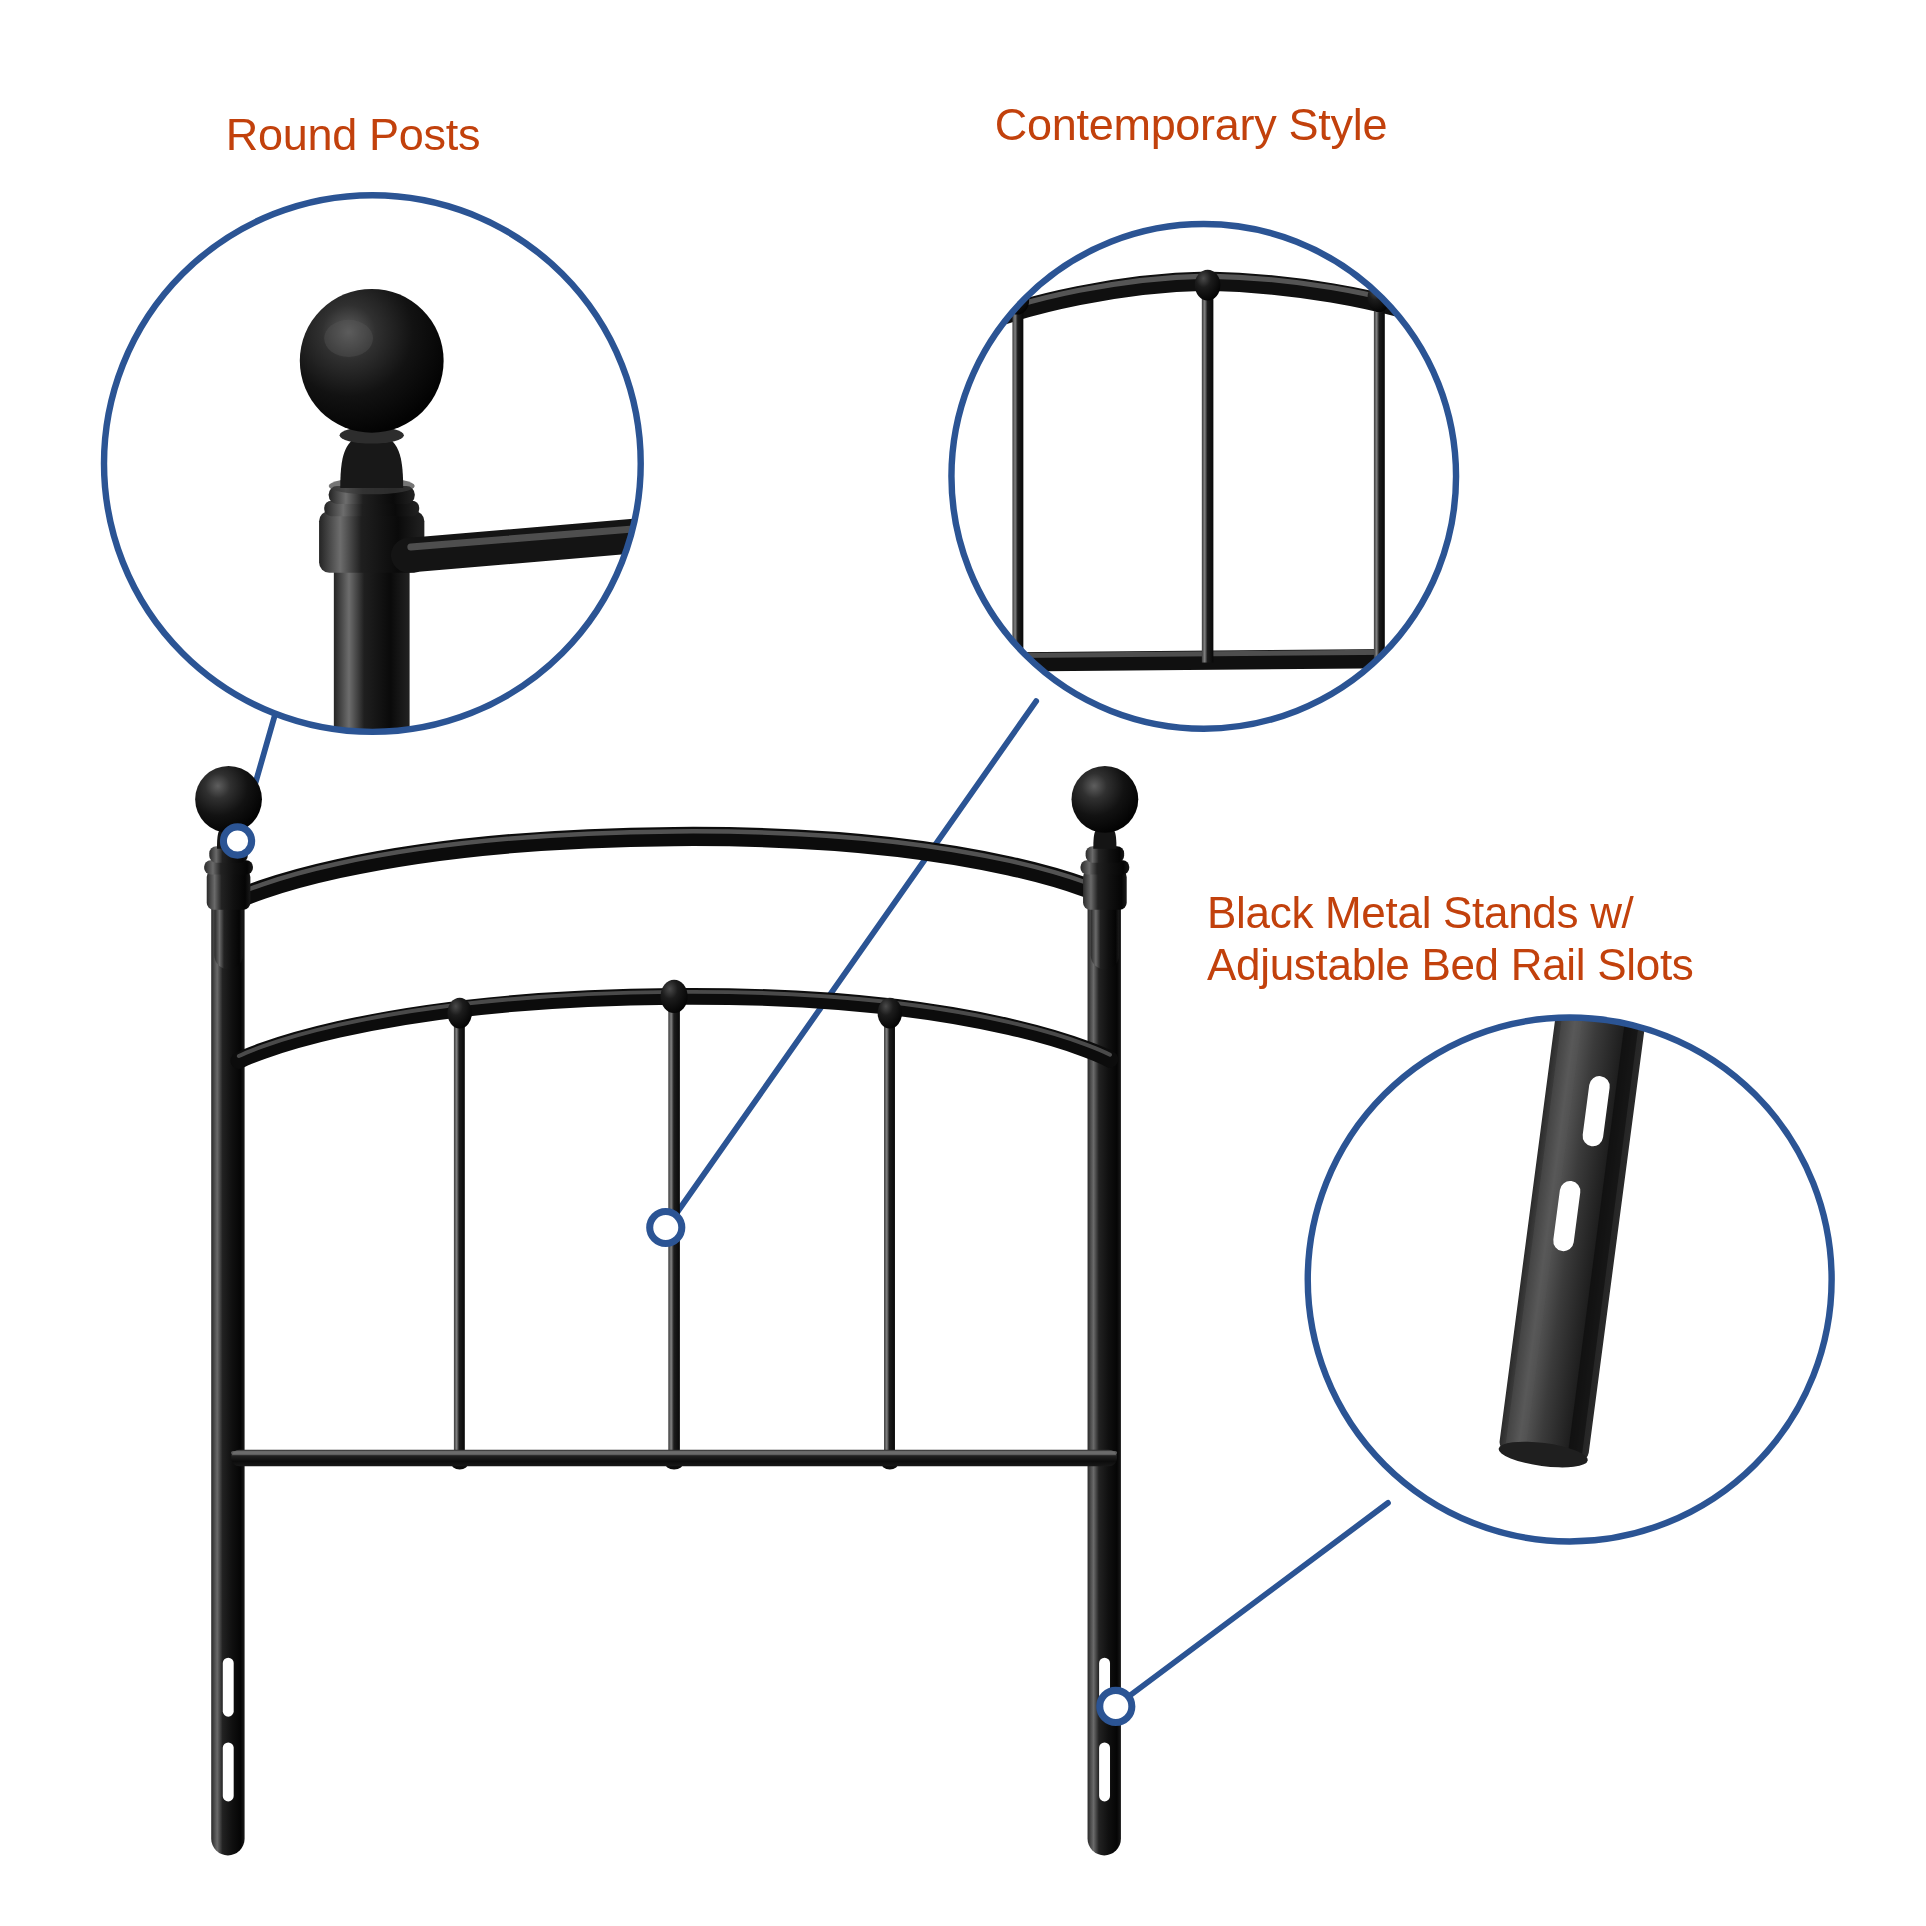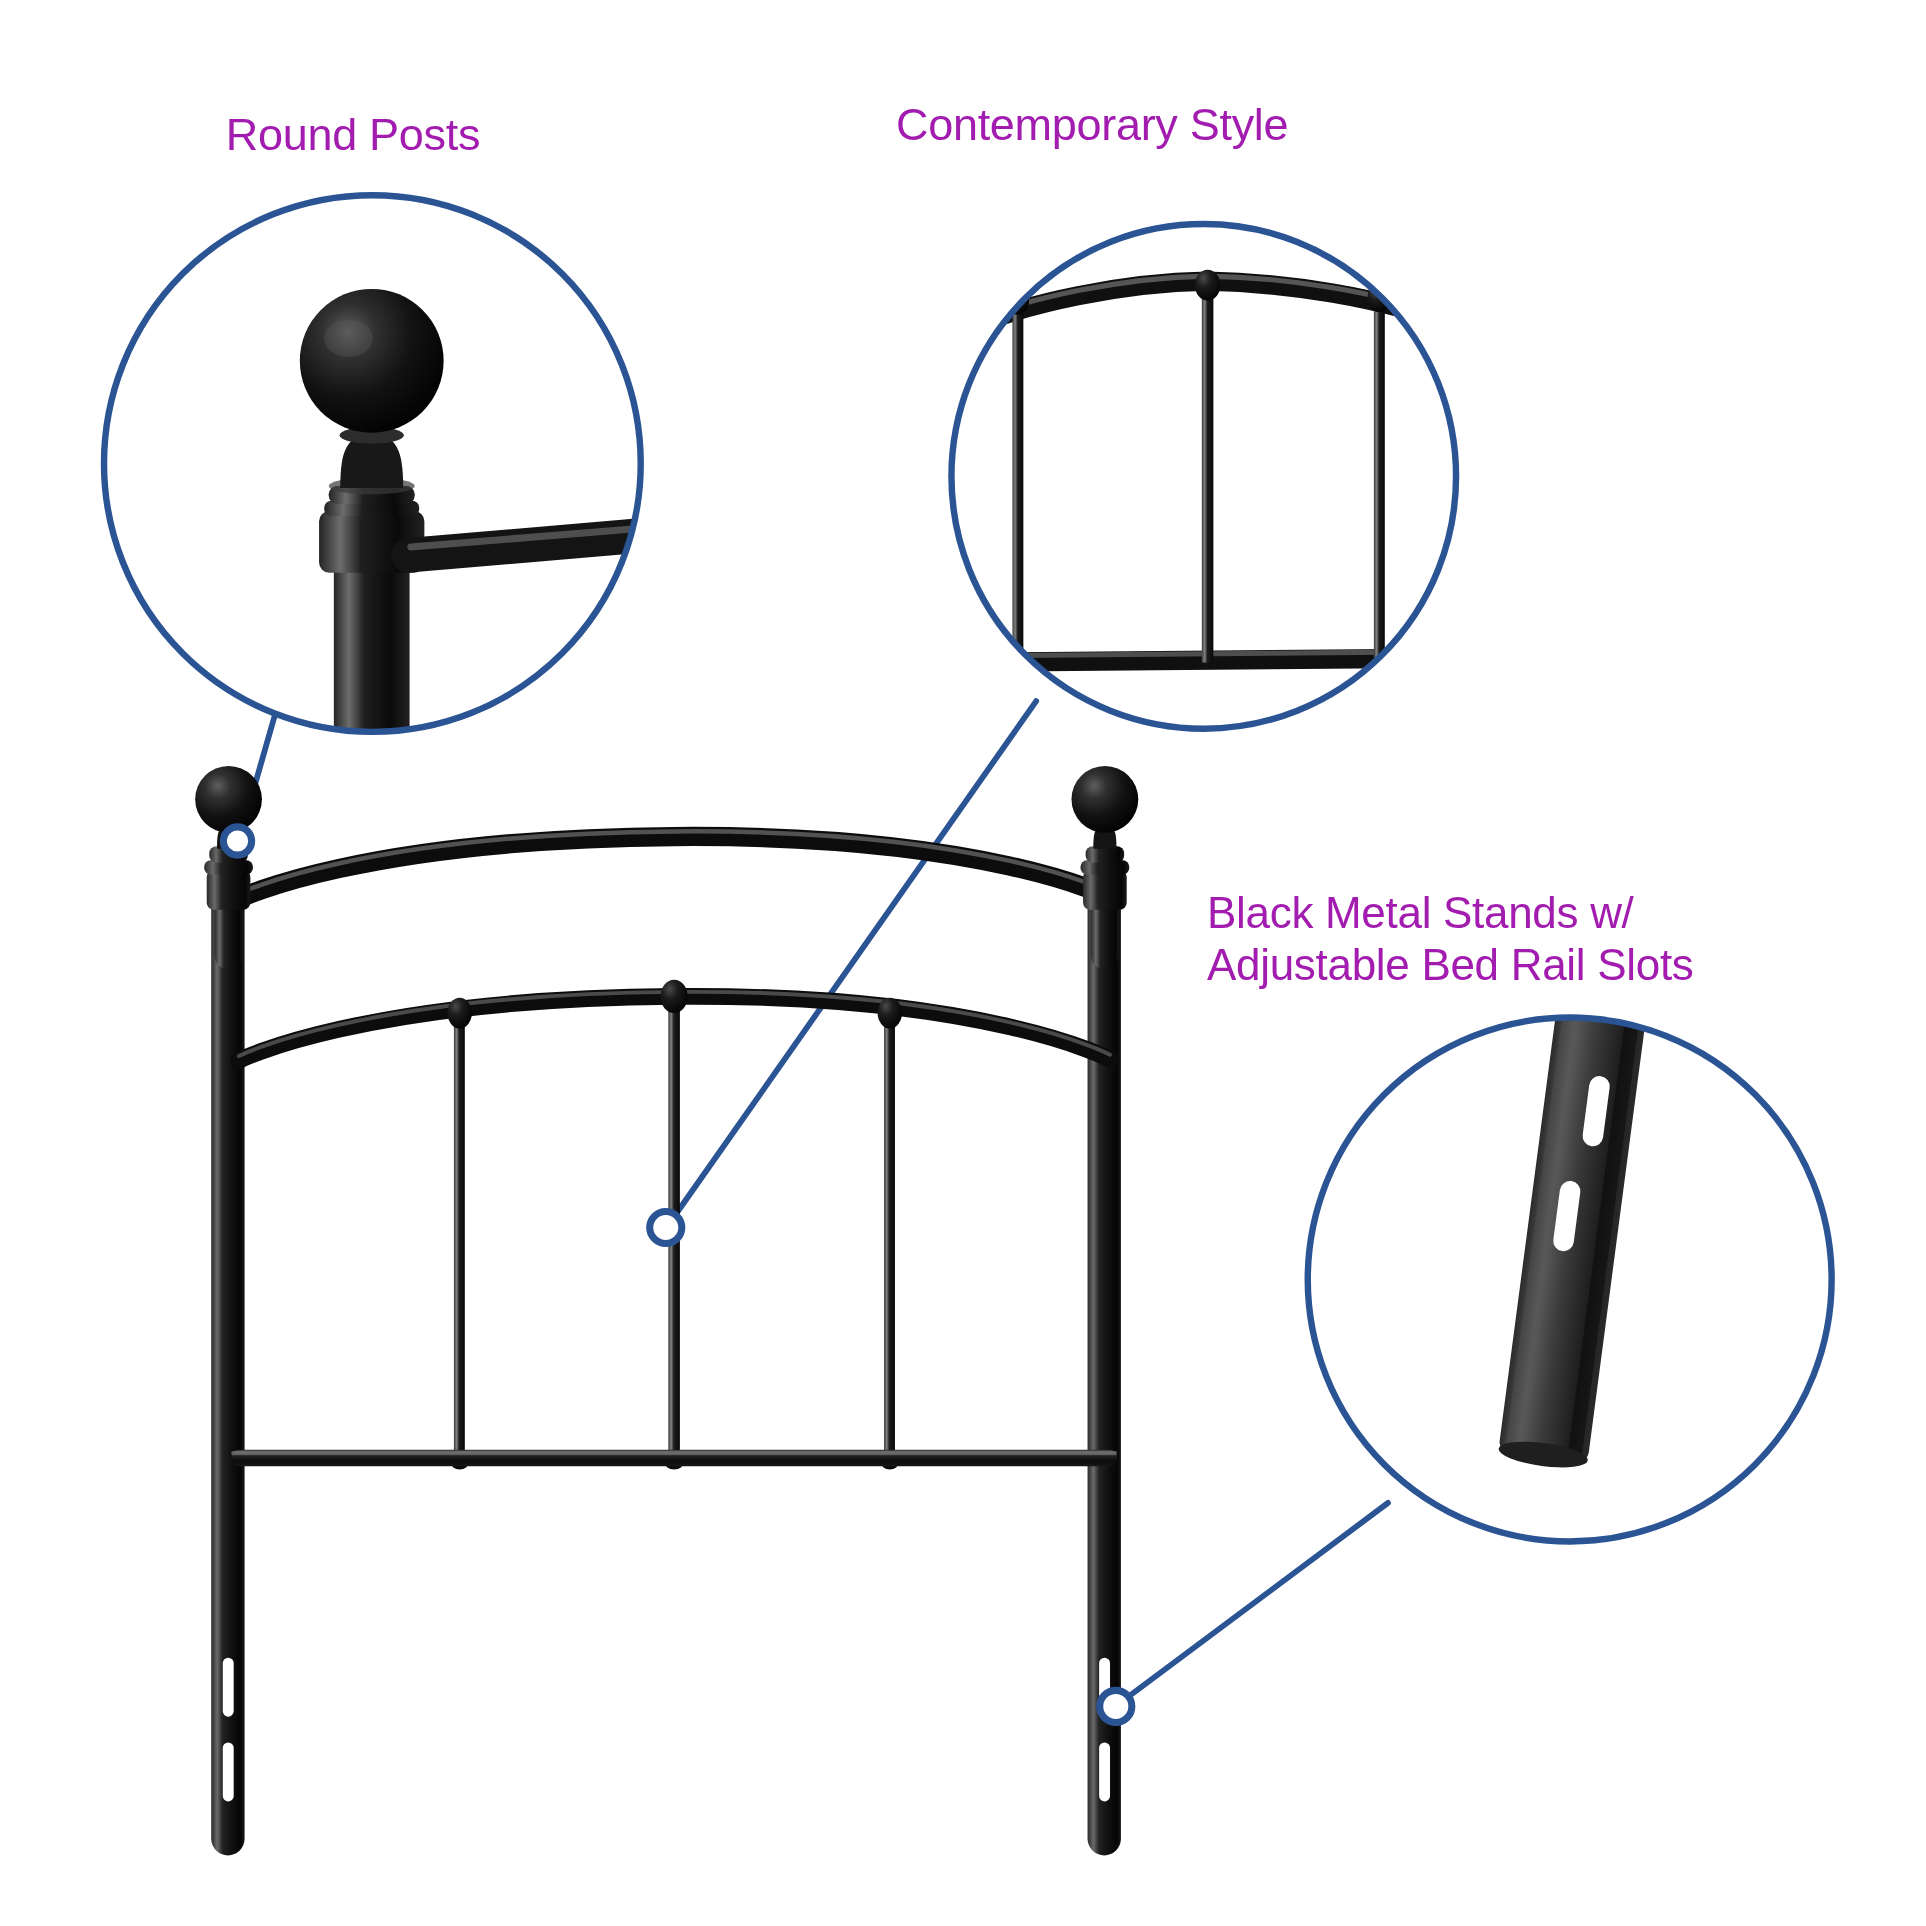--- a/index.html
+++ b/index.html
@@ -16,38 +16,39 @@
     -webkit-font-smoothing: antialiased;
   }
   #stage {
     position: absolute;
     left: 0; top: 0;
     width: 1926px;
     height: 1926px;
   }
   .callout-label {
     position: absolute;
-    color: #a21caf;
+    color: #c2410c;
     font-family: "Liberation Sans", sans-serif;
     font-weight: 400;
     line-height: 1.18;
     white-space: pre-line;
     letter-spacing: -0.3px;
   }
   #label-round-posts {
     left: 0px;
     top: 108px;
     width: 706px;
     text-align: center;
     font-size: 45px;
   }
   #label-contemporary-style {
-    left: 896px;
+    left: 870px;
     top: 98px;
     width: 642px;
+    text-align: center;
     font-size: 45px;
   }
   #label-bed-rail-slots {
     left: 1207px;
     top: 887px;
     width: 719px;
     font-size: 44px;
   }
   svg { display: block; }
 </style>

